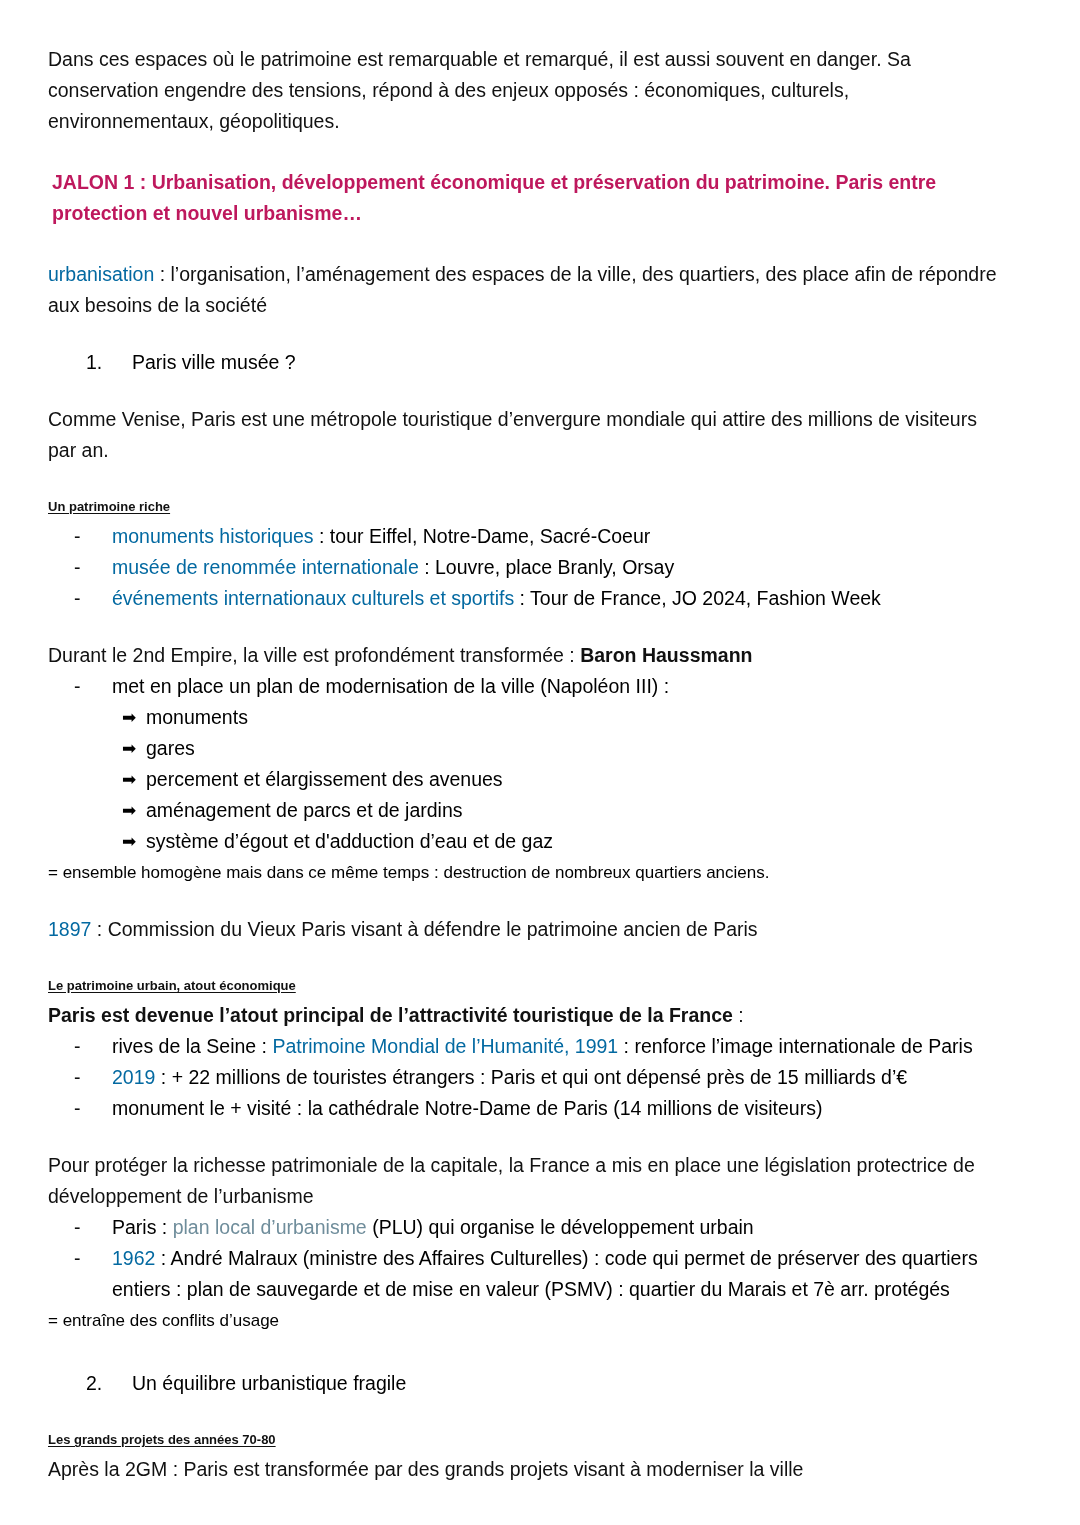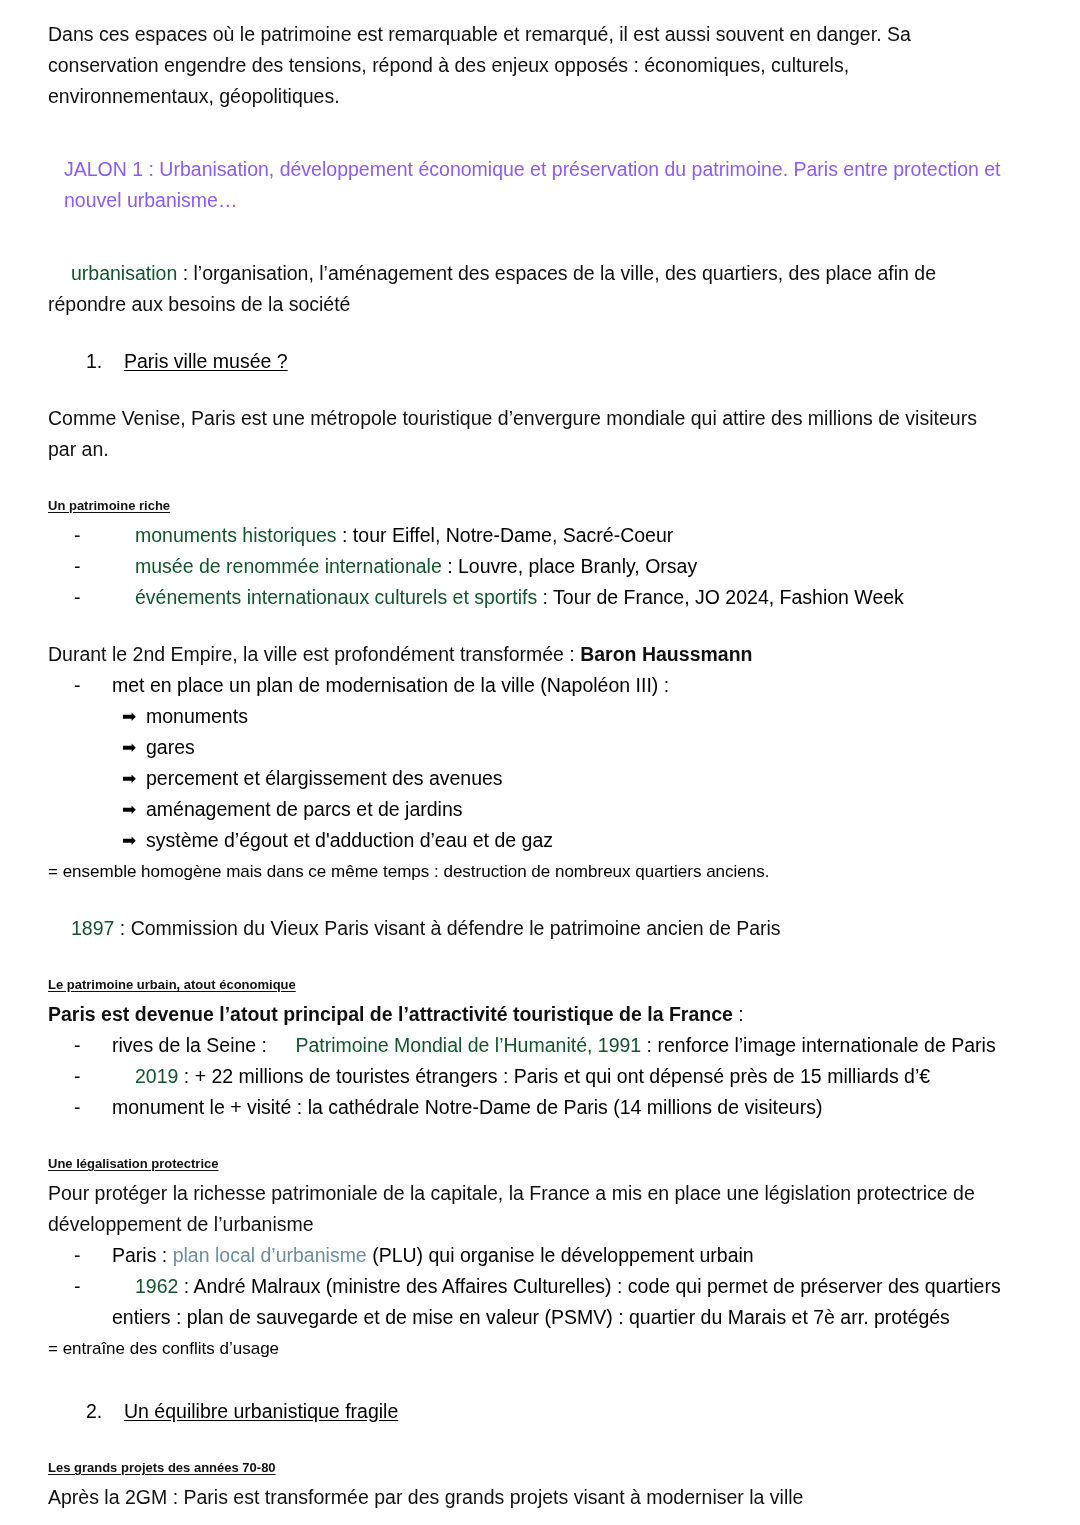--- a/index.html
+++ b/index.html
@@ -14,50 +14,50 @@
     font-family: "Liberation Sans", sans-serif;
     color: #000000;
     -webkit-font-smoothing: antialiased;
   }
 
   .page {
     position: relative;
     width: 1080px;
     height: 1525px;
     box-sizing: border-box;
-    padding: 19px 48px 0 48px;
+    padding: 44px 48px 0 48px;
     background: #ffffff;
     overflow: hidden;
   }
 
   
   .para {
     font-size: 19.5px;
     line-height: 31px;
     color: #111111;
     margin: 0;
     max-width: 970px;
   }
   .para.tight { max-width: 948px; }
   .spacer-md { height: 26px; }
   .spacer-lg { height: 32px; }
 
   
-  .term-blue   { color: #14532d; margin-left: 23px; }
+  .term-blue   { color: #0369a1; }
   .term-steel  { color: #6f8d9b; text-align: center; }
   .bold        { font-weight: bold; }
 
   
   .jalon {
     font-size: 19.5px;
     line-height: 31px;
-    font-weight: normal;
-    color: #8b5cf6;
+    font-weight: bold;
+    color: #be185d;
     max-width: 950px;
-    margin: 16px;
+    margin: 4px;
   }
 
   
   .subhead {
     font-size: 13px;
     line-height: 29px;
     font-weight: bold;
     color: #111111;
     text-decoration: underline;
     text-underline-offset: 2px;
@@ -70,22 +70,22 @@
     display: flex;
     margin-left: 38px;
     font-size: 19.5px;
     line-height: 31px;
   }
   .numbered .num {
     width: 38px;
     flex: 0 0 38px;
   }
   .numbered .num-text {
-    text-decoration: underline;
     text-underline-offset: 2px;
+    margin-left: 8px;
   }
 
   
   .dash-list { margin: 0; padding: 0; }
   .dash-item {
     display: flex;
     font-size: 19.5px;
     line-height: 31px;
     padding-left: 26px;
   }
@@ -221,23 +221,20 @@
       <span class="dash-body"><span></span><span class="term-blue">2019</span><span> : + 22 millions de touristes étrangers : Paris et qui ont dépensé près de 15 milliards d’€</span></span>
     </div>
     <div class="dash-item">
       <span class="dash">-</span>
       <span class="dash-body">monument le + visité : la cathédrale Notre-Dame de Paris (14 millions de visiteurs)</span>
     </div>
   </div>
 
   <div class="spacer-md"></div>
 
-  <div>
-    <span class="subhead">Une légalisation protectrice</span>
-  </div>
   <p class="para">Pour protéger la richesse patrimoniale de la capitale, la France a mis en place une législation protectrice de développement de l’urbanisme</p>
 
   <div class="dash-list">
     <div class="dash-item">
       <span class="dash">-</span>
       <span class="dash-body"><span>Paris : </span><span class="term-steel">plan local d’urbanisme</span><span> (PLU) qui organise le développement urbain</span></span>
     </div>
     <div class="dash-item">
       <span class="dash">-</span>
       <span class="dash-body"><span class="term-blue">1962</span><span> : André Malraux (ministre des Affaires Culturelles) : code qui permet de préserver des quartiers entiers : plan de sauvegarde et de mise en valeur (PSMV) : quartier du Marais et 7è arr. protégés</span></span>

